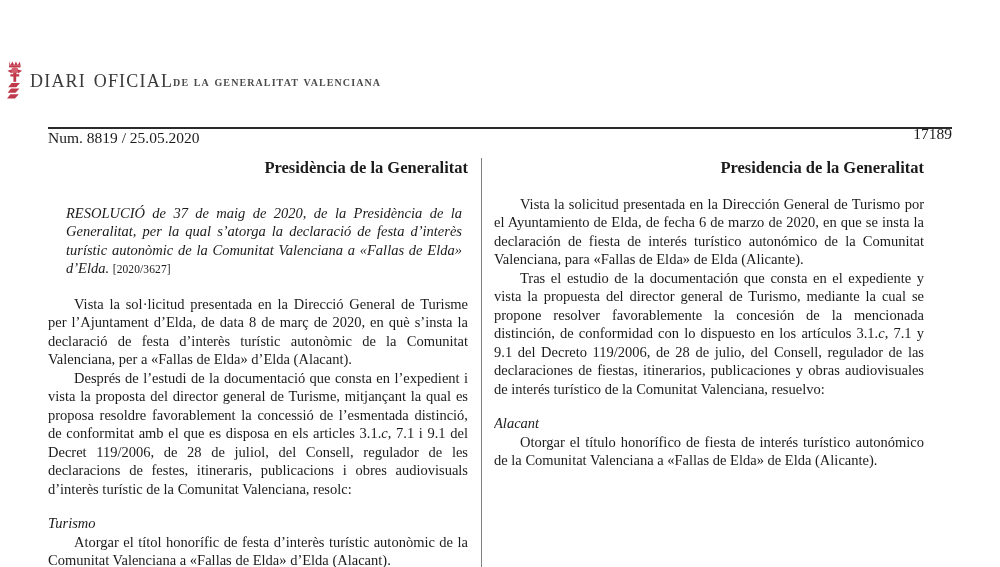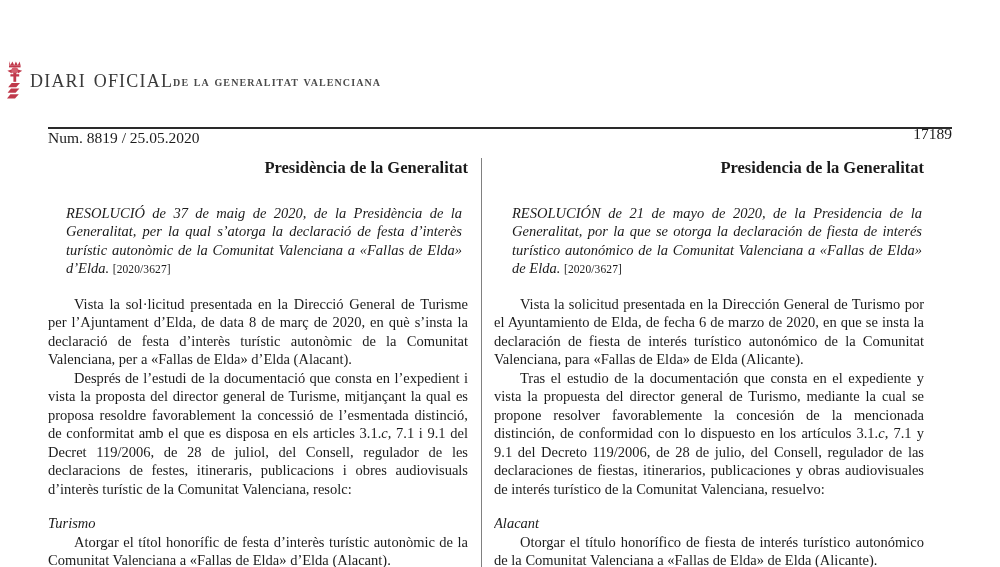--- a/index.html
+++ b/index.html
@@ -200,24 +200,20 @@
     </div>
 
     <p class="ordinal">Turismo</p>
     <p class="ordinal-body">Atorgar el títol honorífic de festa d’interès turístic autonòmic de la Comunitat Valenciana a «Fallas de Elda» d’Elda (Alacant).</p>
 
   </div>
 
   <div class="column col-right">
     <h1 class="section-heading">Presidencia de la Generalitat</h1>
 
-    <p class="resolution">
-      <span>RESOLUCIÓN de 21 de mayo de 2020, de la Presidencia de la Generalitat, por la que se otorga la declaración de fiesta de interés turístico autonómico de la Comunitat Valenciana a «Fallas de Elda» de Elda.</span>
-      <span class="ref-code">[2020/3627]</span>
-    </p>
 
     <div class="para-block">
       <p class="body-para">Vista la solicitud presentada en la Dirección General de Turismo por el Ayuntamiento de Elda, de fecha 6 de marzo de 2020, en que se insta la declaración de fiesta de interés turístico autonómico de la Comunitat Valenciana, para «Fallas de Elda» de Elda (Alicante).</p>
       <p class="body-para"><span>Tras el estudio de la documentación que consta en el expediente y vista la propuesta del director general de Turismo, mediante la cual se propone resolver favorablemente la concesión de la mencionada distinción, de conformidad con lo dispuesto en los artículos 3.1.</span><em class="art">c</em><span>, 7.1 y 9.1 del Decreto 119/2006, de 28 de julio, del Consell, regulador de las declaraciones de fiestas, itinerarios, publicaciones y obras audiovisuales de interés turístico de la Comunitat Valenciana, resuelvo:</span></p>
     </div>
 
     <p class="ordinal">Alacant</p>
     <p class="ordinal-body">Otorgar el título honorífico de fiesta de interés turístico autonómico de la Comunitat Valenciana a «Fallas de Elda» de Elda (Alicante).</p>
 
   </div>

